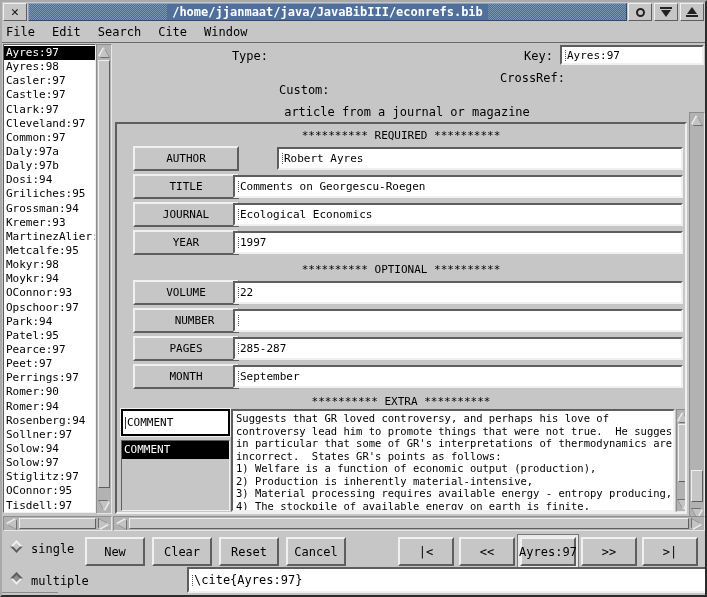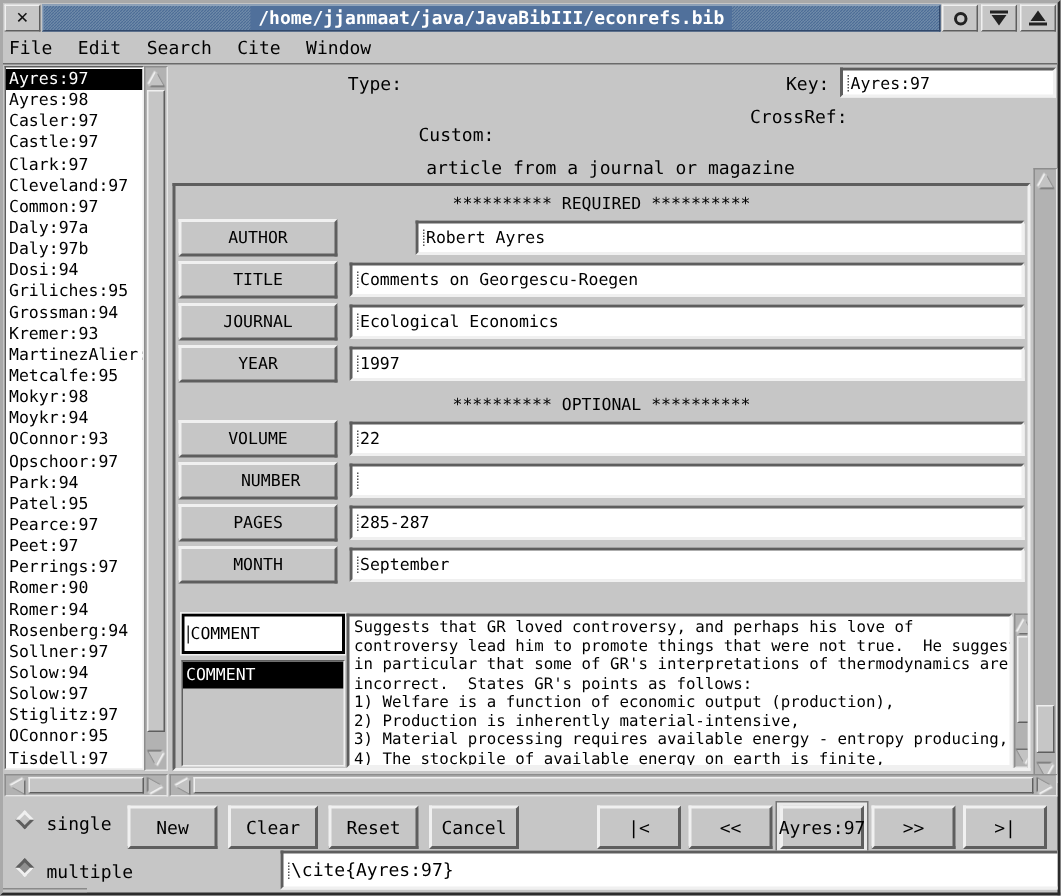--- a/index.html
+++ b/index.html
@@ -59,21 +59,21 @@
   .type-dd { position:absolute; left:272px; top:43px; width:128px; height:21px; display:flex; align-items:center; justify-content:center; cursor:default; }
   .dd-indicator { position:absolute; right:8px; top:7px; width:17px; height:6px; }
   .tinput { background:#fff; border:2px solid; border-color:#5e5e5e #f0f0f0 #f0f0f0 #5e5e5e; font-size:11px; padding:0 3px; white-space:nowrap; overflow:hidden; display:flex; align-items:center; }
   .tinput::before { content:""; width:0; height:11px; border-left:1px dotted #555; margin-right:1px; flex:none; }
   .key-input { position:absolute; left:558px; top:43px; width:144px; height:20px; }
   .description { position:absolute; left:111px; right:4px; top:103px; text-align:center; }
 
   
   .main-panel { position:absolute; left:113px; top:120px; width:572px; height:392px; border:2px solid; border-color:#5e5e5e #f0f0f0 #f0f0f0 #5e5e5e; background:#c6c6c6; overflow:hidden; }
   .sec-hdr { position:absolute; left:0; right:0; text-align:center; font-size:11px; white-space:pre; }
-  .frow-label { position:absolute; left:2px; width:106px; height:25px; display:flex; align-items:center; justify-content:center; font-size:11px; cursor:default; }
+  .frow-label { position:absolute; left:16px; width:106px; height:25px; display:flex; align-items:center; justify-content:center; font-size:11px; cursor:default; }
   .frow-input { position:absolute; left:116px; right:2px; height:23px; }
   .extra-name-input { position:absolute; left:4px; top:285px; width:109px; height:27px; background:#fff; border:2px solid #000; outline:1px solid #efefef; font-size:11px; display:flex; align-items:center; padding:0 2px; }
   .extra-name-input::before { content:""; width:0; height:12px; border-left:1px solid #333; margin-right:1px; }
   .extra-list { position:absolute; left:4px; top:316px; width:109px; bottom:1px; background:#c6c6c6; border:1px solid; border-color:#5e5e5e #f0f0f0 #f0f0f0 #5e5e5e; overflow:hidden; }
   .extra-list .list-item { height:18px; line-height:17px; }
   .comment-area { position:absolute; left:114px; top:285px; width:444px; bottom:0; background:#fff; border:2px solid; border-color:#5e5e5e #f0f0f0 #f0f0f0 #5e5e5e; font-size:10.5px; line-height:12.5px; white-space:pre; overflow:hidden; padding:1px 0 0 3px; }
 
   
   .btn { position:absolute; height:29px; display:flex; align-items:center; justify-content:center; cursor:default; white-space:nowrap; }
   .nav-wrap { position:absolute; left:396px; top:535px; width:305px; height:29px; }
@@ -225,20 +225,21 @@
     <div class="frow-label raised" style="top:212px;">PAGES</div>
     <div class="frow-input tinput" style="top:213px;">
         <span>285-287</span>
       </div>
 
     <div class="frow-label raised" style="top:240px;">MONTH</div>
     <div class="frow-input tinput" style="top:241px;">
         <span>September</span>
       </div>
 
+    <div class="sec-hdr" style="top:271px;">********** EXTRA **********</div>
 
     <div class="extra-name-input">
         <span>COMMENT</span>
       </div>
     <div class="extra-list">
 
     <div class="list-item sel">COMMENT</div>
       </div>
 
     <div class="comment-area">Suggests that GR loved controversy, and perhaps his love of

